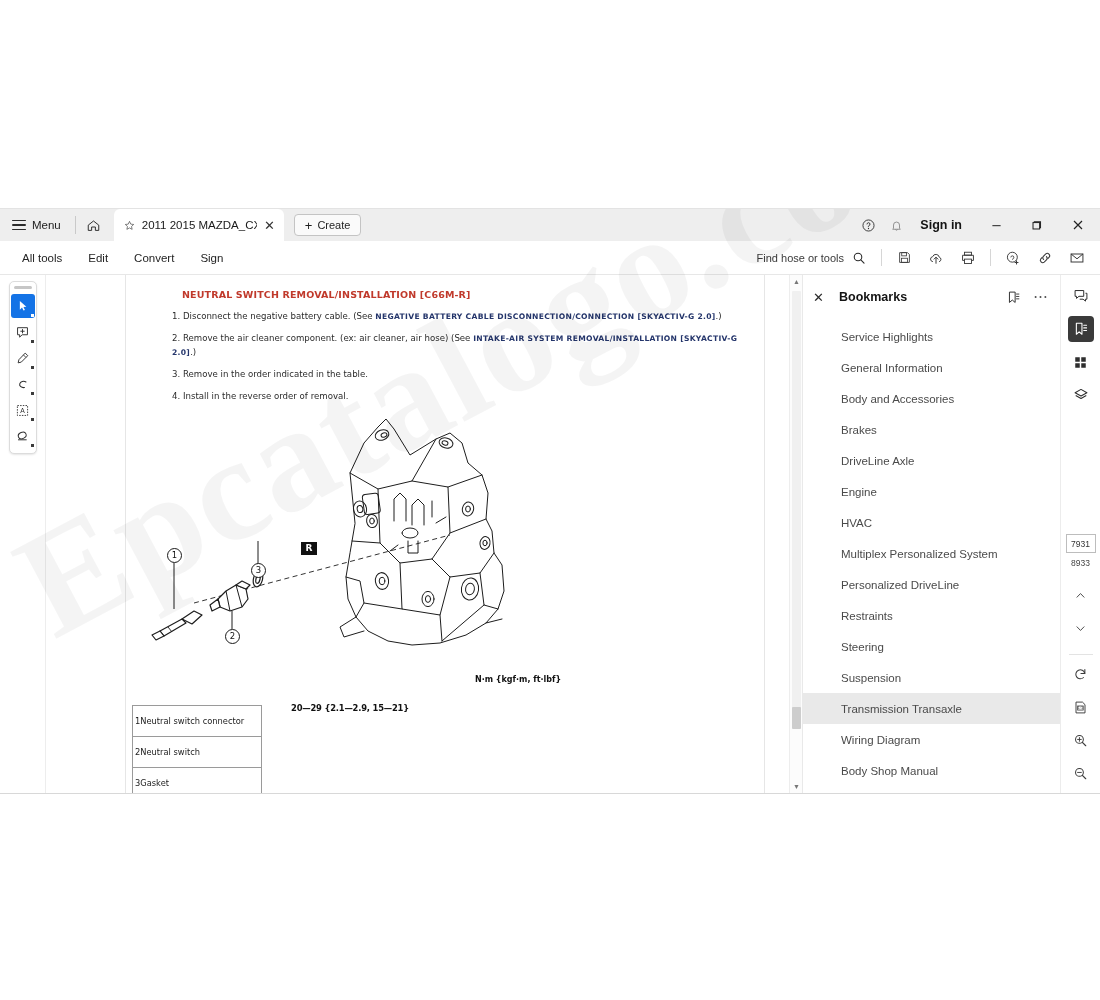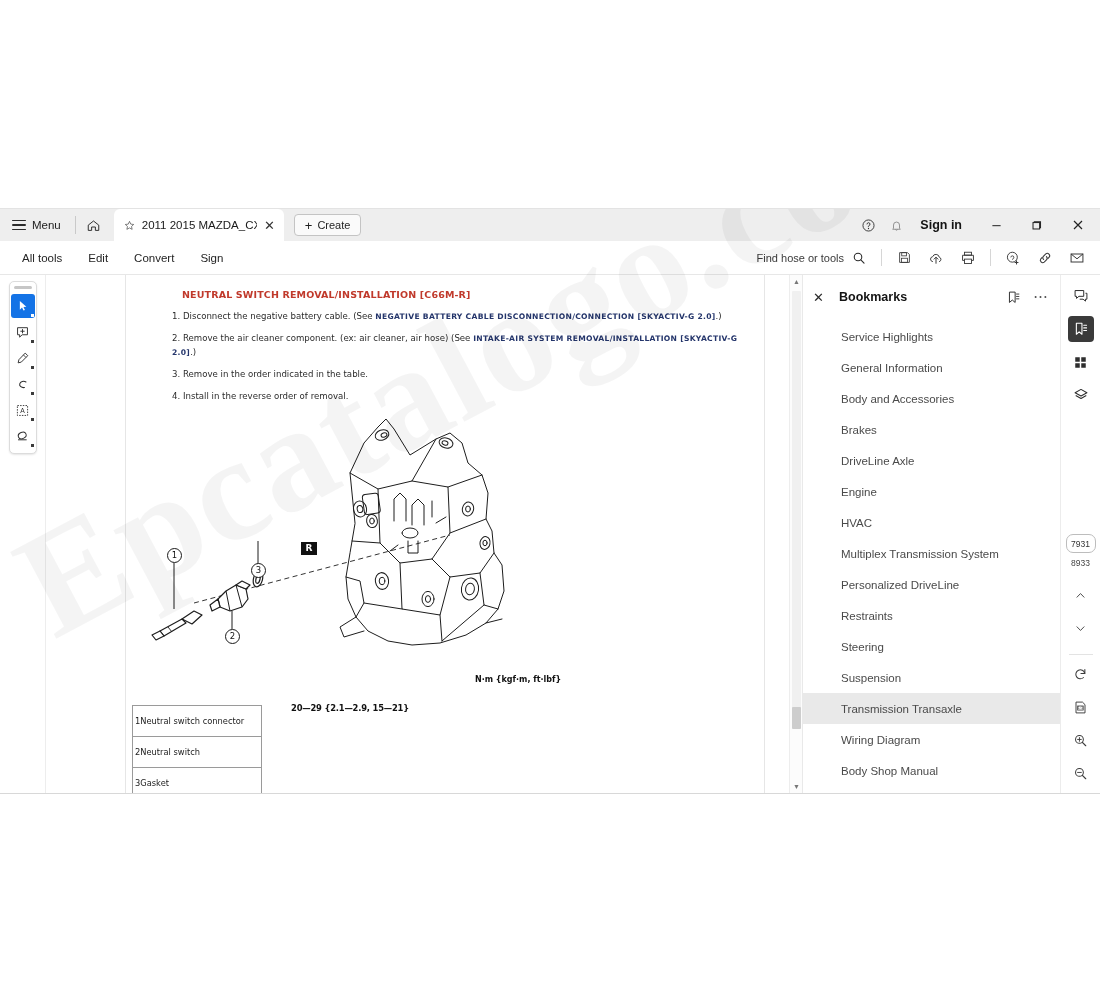--- a/index.html
+++ b/index.html
@@ -168,21 +168,21 @@
   
   .rightrail {
     width: 40px; background:#fff; border-left:1px solid #ececec;
     display:flex; flex-direction:column; align-items:center; padding-top:8px;
   }
   .rr-btn { width:26px; height:26px; display:flex; align-items:center; justify-content:center;
      margin-bottom:7px; border-radius:4px; cursor:default; }
   .rr-btn.active { background:#3a3a3a; }
   .rr-spacer { flex: 1; }
   .pagebox {
-    width:30px; height:19px; border:1px solid #bdbdbd; border-radius:7px; background:#fff;
+    width:30px; height:19px; border:1px solid #bdbdbd; border-radius:0; background:#fff;
     font-size:8.5px; color:#333; display:flex; align-items:center; justify-content:center;
   }
   .pagetotal { font-size:8.5px; color:#444; margin-top:5px; }
   .rr-divider { width:24px; height:1px; background:#e3e3e3; margin:6px 0; }
 
   
   .watermark {
     position:absolute; left:0; top:0; width:1100px; height:586px;
     pointer-events:none; overflow:hidden;
   }
@@ -536,21 +536,21 @@
         </div>
 
         <div class="bm-list">
           <div class="bm-item">Service Highlights</div>
           <div class="bm-item">General Information</div>
           <div class="bm-item">Body and Accessories</div>
           <div class="bm-item">Brakes</div>
           <div class="bm-item">DriveLine Axle</div>
           <div class="bm-item">Engine</div>
           <div class="bm-item">HVAC</div>
-          <div class="bm-item">Multiplex Transmission System</div>
+          <div class="bm-item">Multiplex Personalized System</div>
           <div class="bm-item">Personalized DriveLine</div>
           <div class="bm-item">Restraints</div>
           <div class="bm-item">Steering</div>
           <div class="bm-item">Suspension</div>
           <div class="bm-item selected">Transmission Transaxle</div>
           <div class="bm-item">Wiring Diagram</div>
           <div class="bm-item">Body Shop Manual</div>
         </div>
       </div>
 

